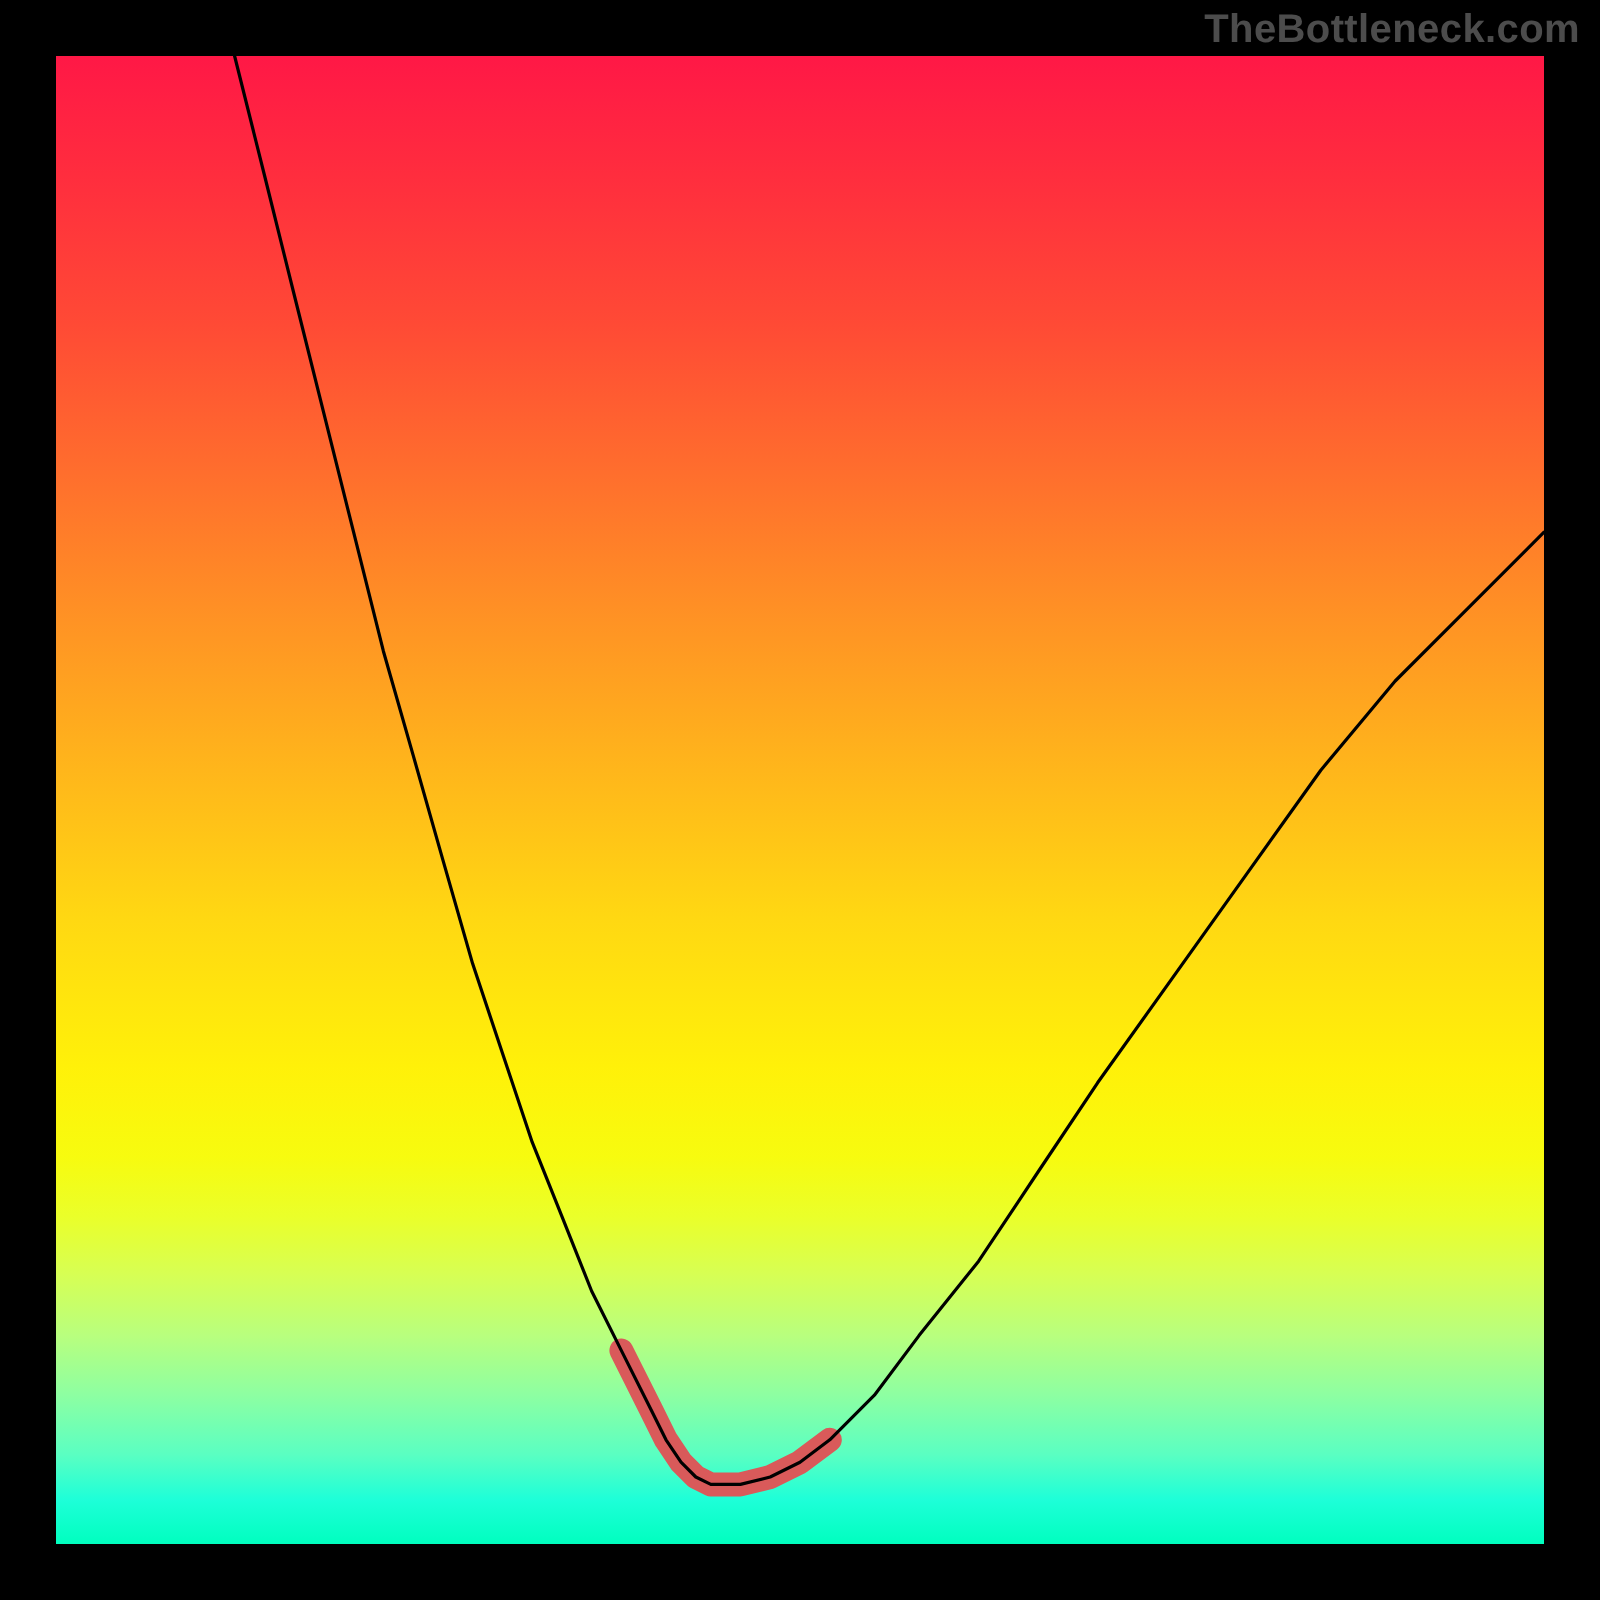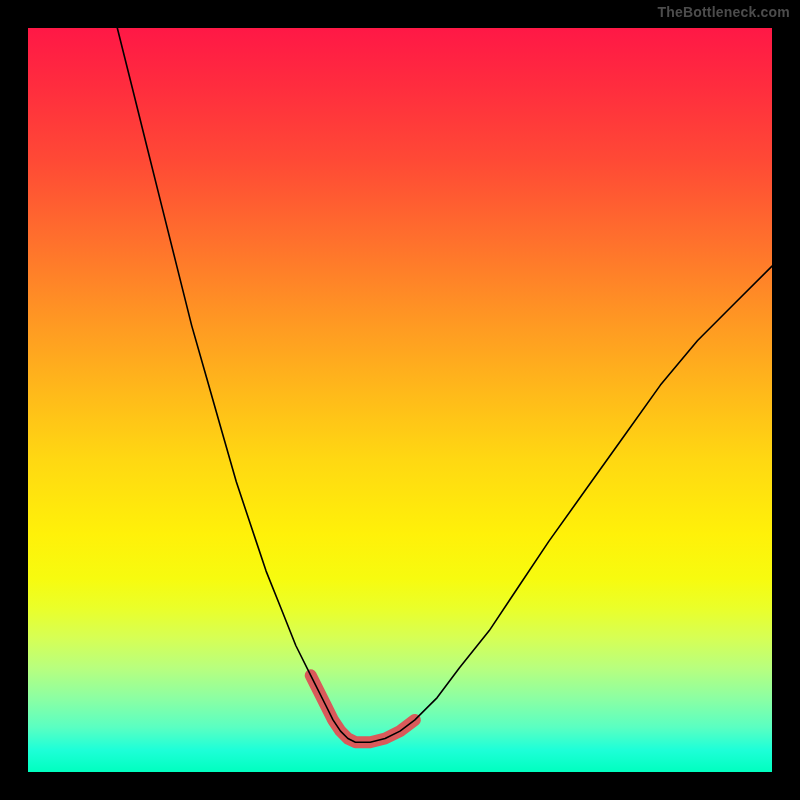--- a/index.html
+++ b/index.html
@@ -15,21 +15,21 @@
     position: relative;
     width: 800px;
     height: 800px;
     background: #000;
   }
   .watermark {
     position: absolute;
     top: 4px;
     right: 10px;
     color: #4c4c4c;
-    font-size: 14px;
+    font-size: 20px;
     font-weight: 600;
     letter-spacing: 0.2px;
     z-index: 5;
     user-select: none;
   }
   .plot {
     position: absolute;
     left: 28px;
     top: 28px;
     width: 744px;

